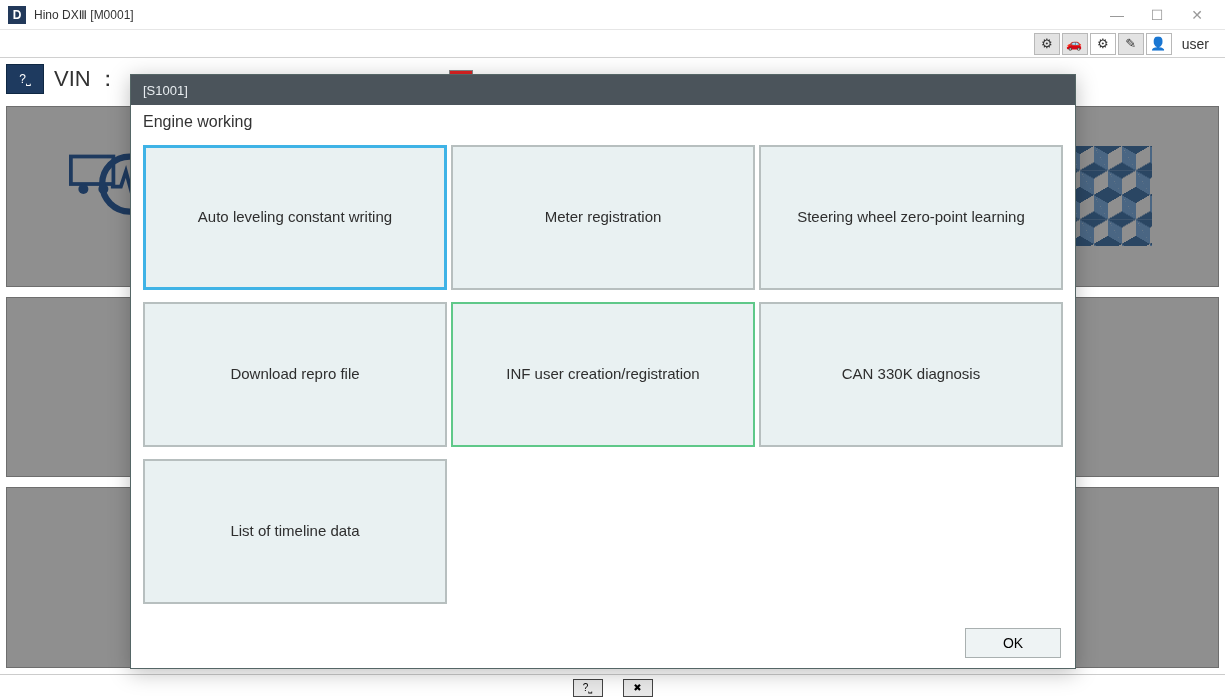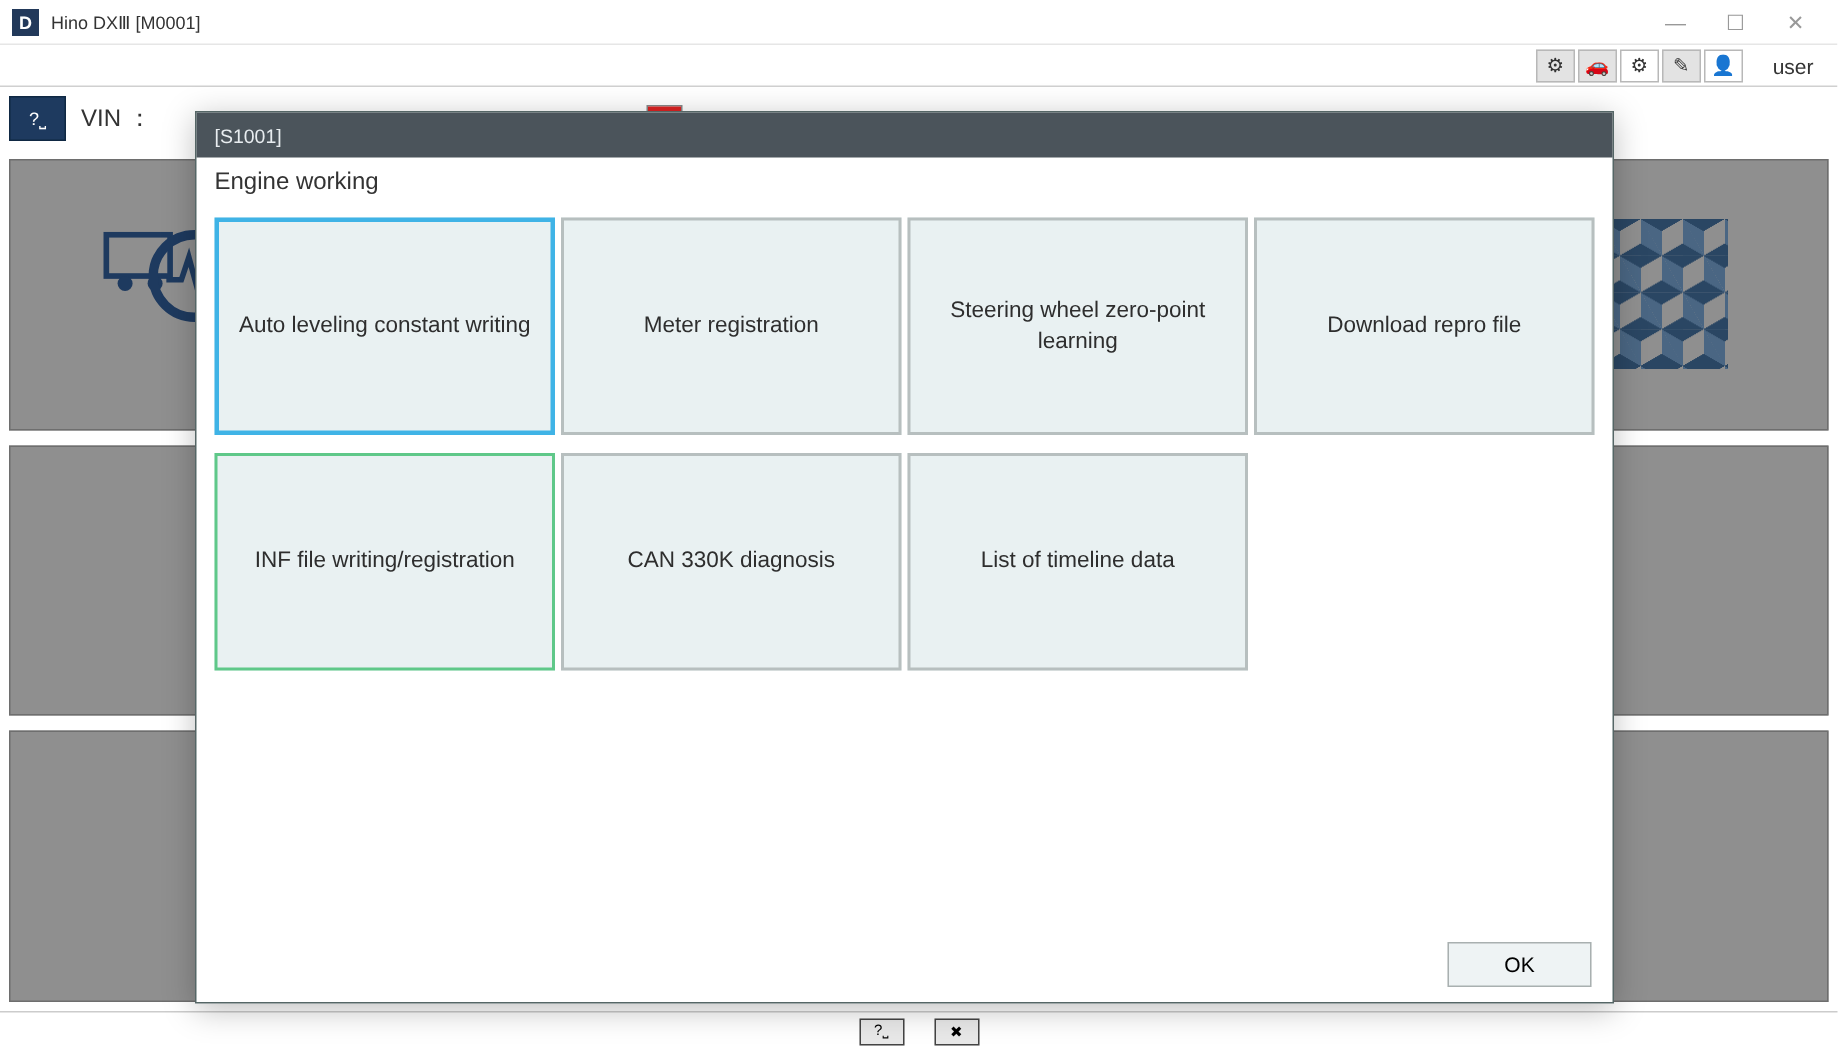--- a/index.html
+++ b/index.html
@@ -25,31 +25,31 @@
   
   .toolbar {
     height: 28px; display: flex; align-items: center; justify-content: flex-end;
     padding: 0 6px; gap: 2px; border-bottom: 1px solid #d0d0d0;
   }
   .toolbar .tool-btn {
     width: 26px; height: 22px; background: #e3e3e3; border: 1px solid #b8b8b8;
     display: flex; align-items: center; justify-content: center; font-size: 13px; color: #333;
   }
   .toolbar .tool-btn.accent { background: #fff; }
-  .toolbar .user-label { margin-left: 18px; margin-right: 10px; font-size: 14px; color: #333; }
+  .toolbar .user-label { margin-left: 8px; margin-right: 10px; font-size: 14px; color: #333; }
 
   
   .vin-row {
     height: 42px; display: flex; align-items: center; gap: 10px; padding: 4px 6px;
   }
   .vin-row .vin-badge {
     width: 38px; height: 30px; background: #1e3a5f; border: 1px solid #0f2843;
     display: flex; align-items: center; justify-content: center; color: #fff; font-size: 12px;
   }
-  .vin-row .vin-text { font-size: 16px; color: #333; }
+  .vin-row .vin-text { font-size: 22px; color: #333; }
   .vin-row .flag {
     margin-left: 320px; 
     width: 24px; height: 18px; border: 1px solid #888;
     display: flex; flex-direction: column;
   }
   .vin-row .flag .half-red { flex:1; background:#d22; }
   .vin-row .flag .half-white { flex:1; background:#fff; }
 
   
   .tiles {
@@ -82,21 +82,21 @@
   }
   .modal-header {
     height: 30px; background: #4b545b; color: #e8edf0; display: flex; align-items: center;
     padding: 0 12px; font-size: 13px;
   }
   .modal-subtitle {
     padding: 8px 12px 0 12px; font-size: 16px; color: #333;
   }
   .modal-body {
     flex: 1; padding: 14px 12px; display: grid;
-    grid-template-columns: repeat(4, 1fr); grid-auto-rows: 145px; gap: 12px 4px;
+    grid-template-columns: repeat(3, 1fr); grid-auto-rows: 145px; gap: 12px 4px;
     align-content: start;
   }
   .option-tile {
     background: #e9f1f2; border: 2px solid #b7bfbf; display: flex;
     align-items: center; justify-content: center; text-align: center;
     padding: 10px; font-size: 15px; color: #2e2e2e; cursor: pointer;
     line-height: 1.35;
   }
   .option-tile.selected { border: 3px solid #3fb3e6; }
   .option-tile.highlight { border: 2px solid #5fc889; }
@@ -200,20 +200,20 @@
 <div class="modal">
   <div class="modal-header">
     <span>[S1001]</span>
   </div>
   <div class="modal-subtitle">Engine working</div>
   <div class="modal-body" id="modal-body">
       <div class="option-tile selected">Auto leveling constant writing</div>
       <div class="option-tile">Meter registration</div>
       <div class="option-tile">Steering wheel zero-point learning</div>
       <div class="option-tile">Download repro file</div>
-      <div class="option-tile highlight">INF file writing/registration</div>
+      <div class="option-tile highlight">INF user creation/registration</div>
       <div class="option-tile">CAN 330K diagnosis</div>
       <div class="option-tile">List of timeline data</div>
     </div>
   <div class="modal-footer">
     <button class="ok-btn">OK</button>
   </div>
 </div>
 
 </body></html>

